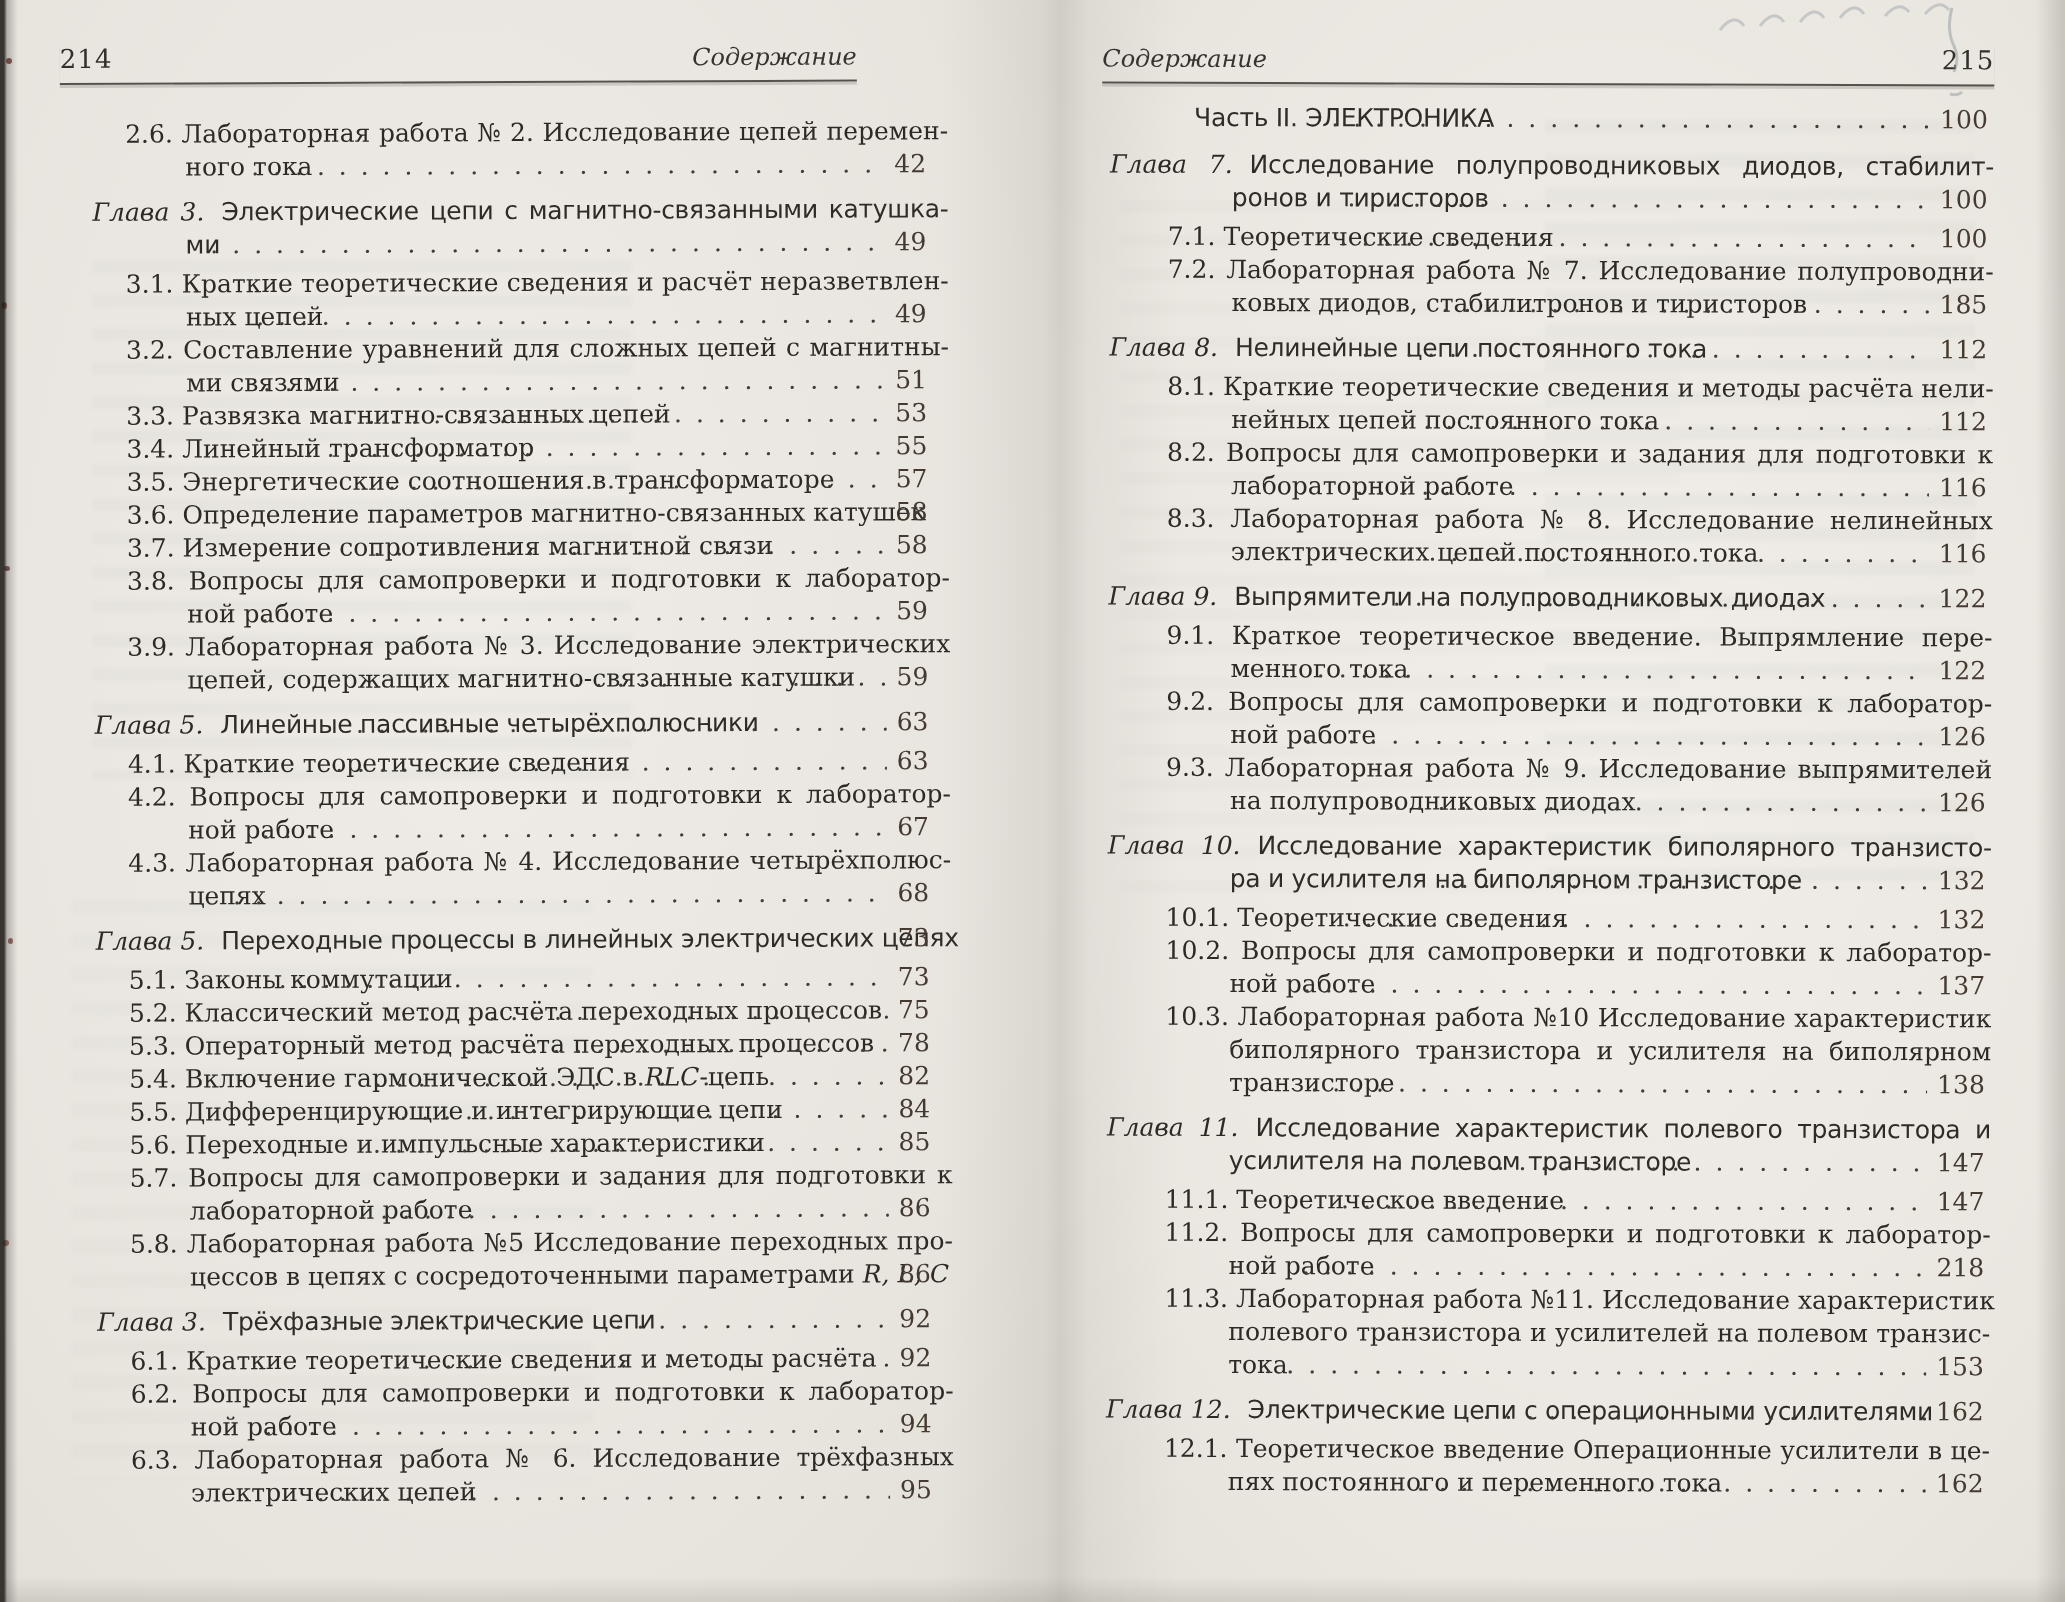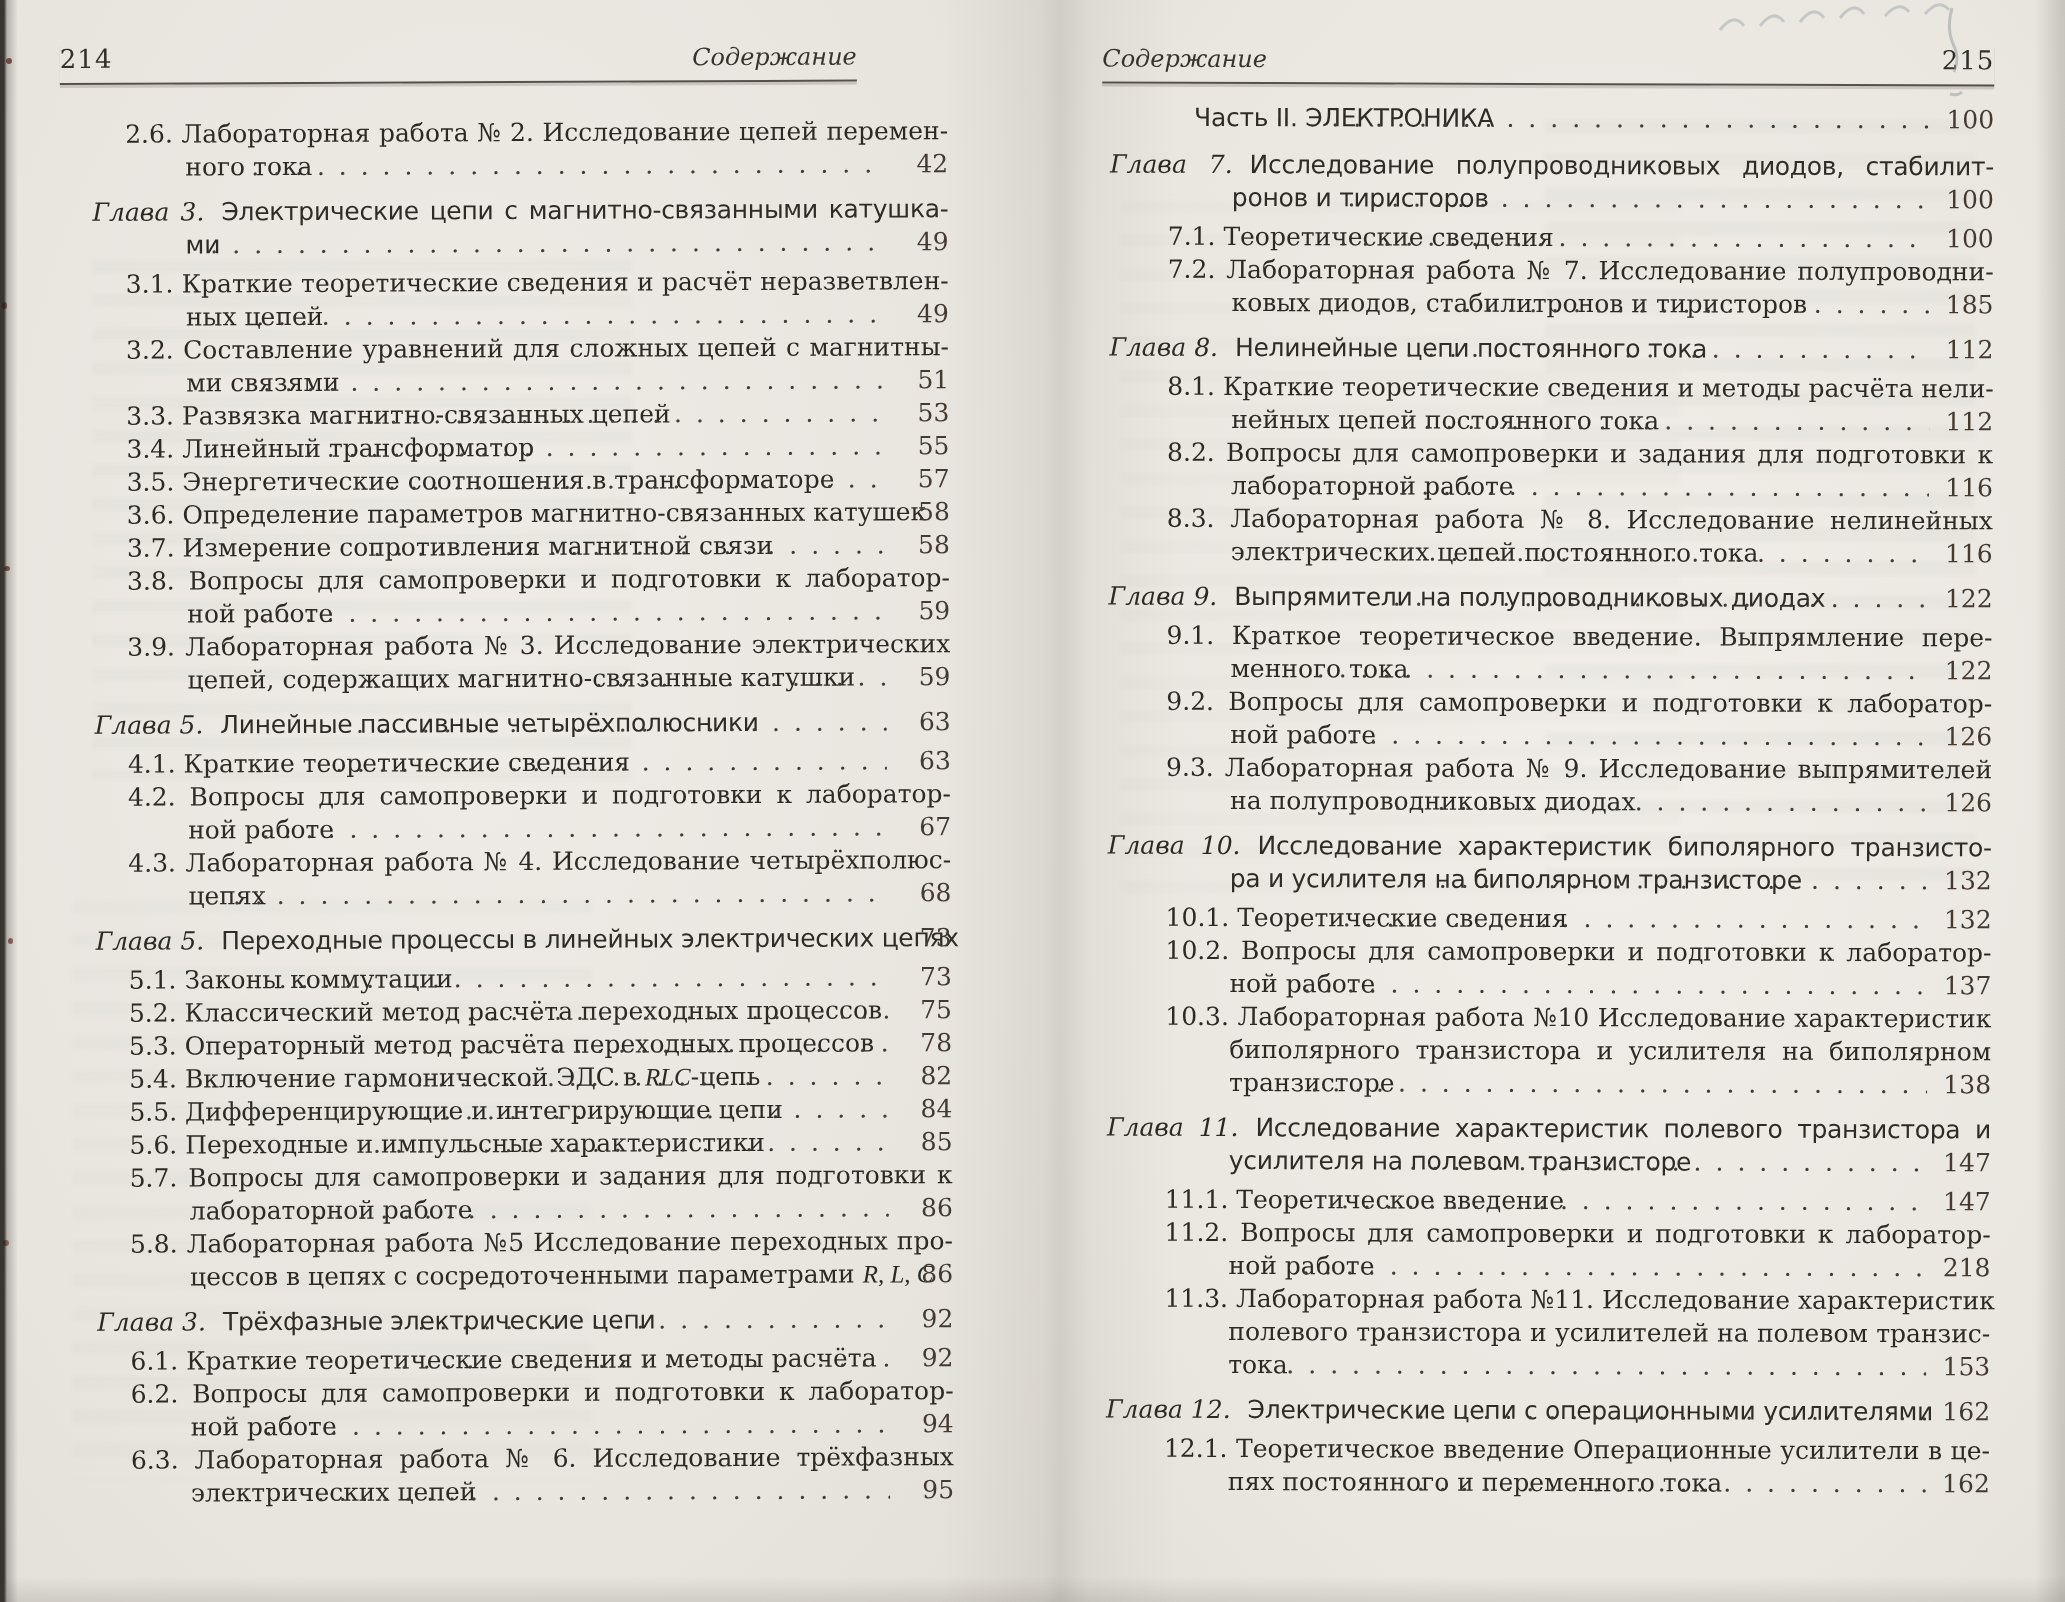--- a/index.html
+++ b/index.html
@@ -32,33 +32,33 @@
   
   .toc{position:absolute;font-size:25px;line-height:33px;}
   .lp-body{left:63px;top:116px;width:888px;}
   .rp-body{left:1100px;top:102px;width:892px;}
   .line{display:flex;align-items:baseline;min-height:33px;}
   .line.just{display:block;text-align:justify;text-align-last:justify;white-space:normal;}
   .txt{white-space:nowrap;min-width:0;}
   .lead{flex:1 1 auto;overflow:hidden;white-space:nowrap;margin:0 10px 0 8px;color:#403b35;}
   .lead::after{content:". . . . . . . . . . . . . . . . . . . . . . . . . . . . . . . . . . . . . . . . . . . . . . . . . . . . . . . . . . . . . . . .";letter-spacing:3px;}
   .lead.nodots::after{content:"";}
-  .pg{flex:0 0 54px;text-align:right;color:#453a30;}
+  .pg{flex:0 0 54px;text-align:left;color:#453a30;}
 
   .lp-body .ind-chap{padding-left:32px;}
   .lp-body .ind-item{padding-left:65px;}
   .lp-body .ind-cont{padding-left:125px;}
   .rp-body .ind-chap{padding-left:8px;}
   .rp-body .ind-part{padding-left:92px;}
   .rp-body .ind-item{padding-left:66px;}
   .rp-body .ind-cont{padding-left:130px;}
 
   .run-n{}
   .run-lbl{font-style:italic;margin-right:17px;}
-  .run-m{font-style:italic;font-family:Liberation Serif, serif;}
+  .run-m{font-style:italic;}
   .run-sans{font-family:"DejaVu Sans","Liberation Sans",sans-serif;letter-spacing:-0.3px;color:#2f2c27;}
 
   .rot-l{position:absolute;left:0;top:0;width:1040px;height:1602px;transform:rotate(-0.25deg);transform-origin:520px 800px;}
   .rot-r{position:absolute;left:0;top:0;width:2065px;height:1602px;transform:rotate(0.18deg);transform-origin:1550px 800px;}
 
   
   .ghost{position:absolute;pointer-events:none;filter:blur(2px);
     background:repeating-linear-gradient(180deg, rgba(128,138,122,.10) 0 13px, rgba(128,138,122,0) 13px 34px);}
   .speck{position:absolute;border-radius:50%;pointer-events:none;}
   .scribble{position:absolute;pointer-events:none;opacity:.45;}

